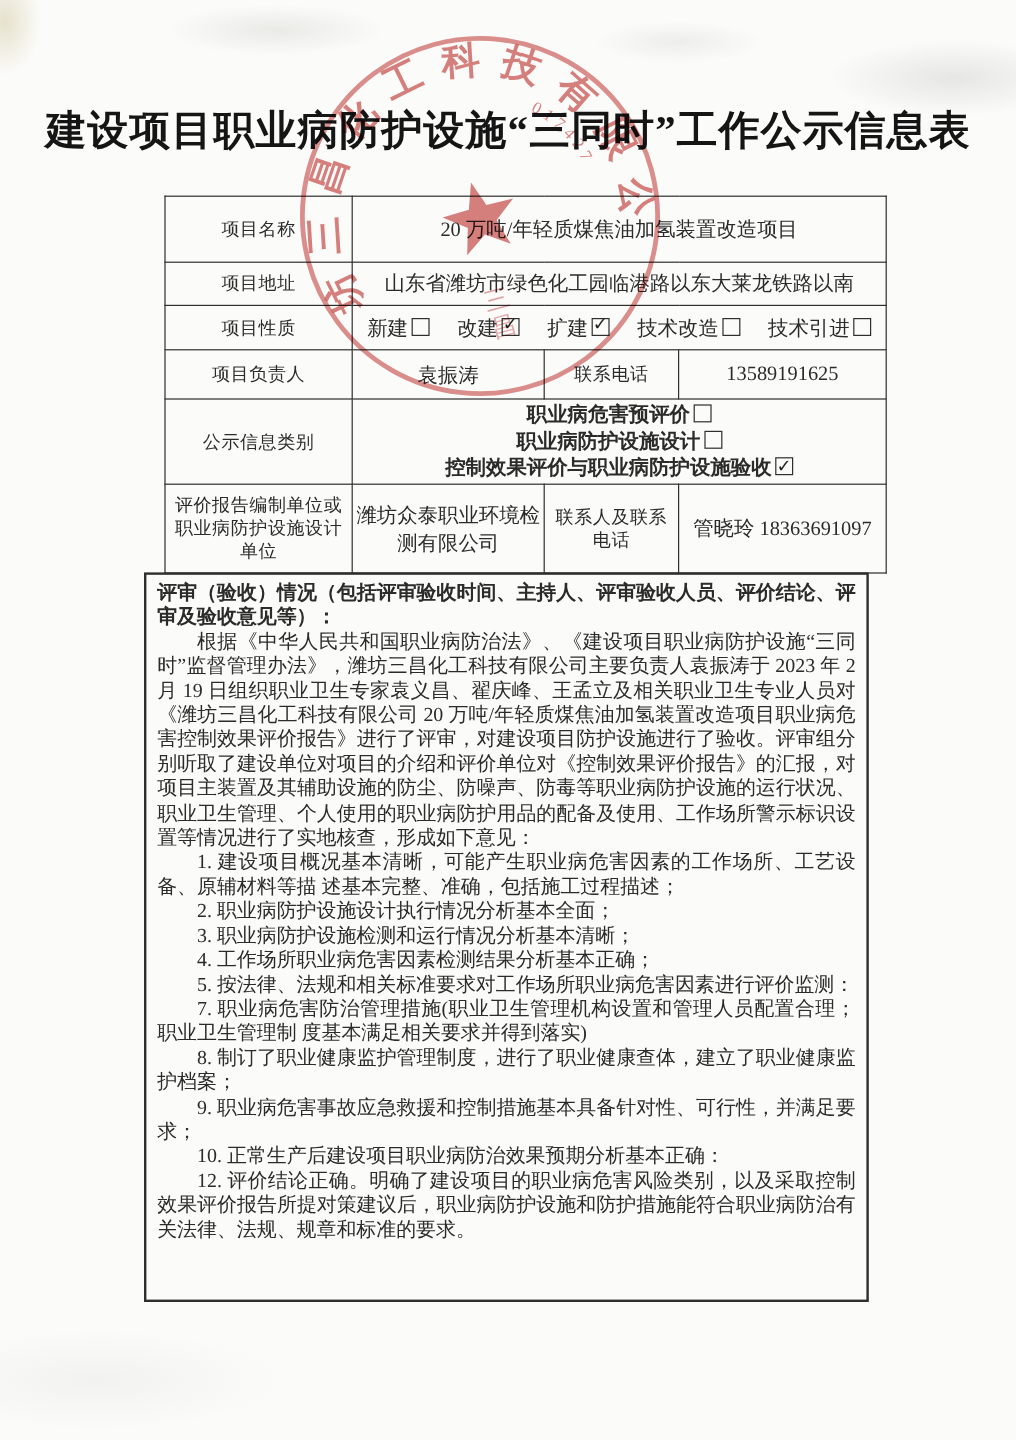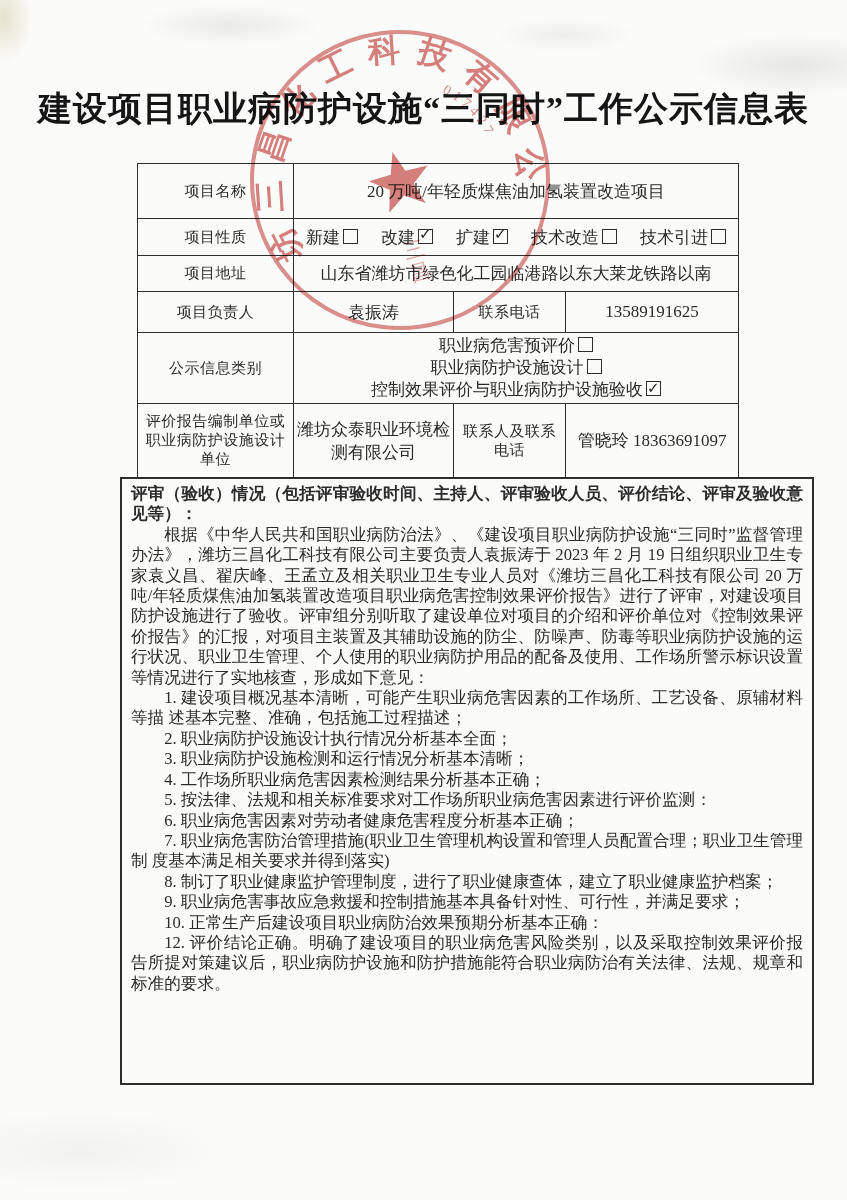--- a/index.html
+++ b/index.html
@@ -24,32 +24,32 @@
     border-collapse:collapse;table-layout:fixed;
     font-size:17px;
   }
   table.info td{
     border:1.6px solid #2e2e2e;text-align:center;vertical-align:middle;
     padding:2px 2px;overflow:hidden;
   }
   td.lbl{font-size:15px;letter-spacing:.5px;}
   .nature-row{display:flex;justify-content:space-between;align-items:center;padding:0 10px;}
   .nature-opt{white-space:nowrap;}
-  .pub-lines{text-align:left;padding-left:10px;line-height:22px;}
+  .pub-lines{text-align:left;padding-left:10px;line-height:22px;font-weight:bold;}
   .cb{
     display:inline-block;width:13px;height:13px;border:1.6px solid #2e2e2e;
     vertical-align:-1px;margin-left:3px;position:relative;background:transparent;
   }
   .cb.checked::after{
     content:"✓";position:absolute;left:0px;top:-5px;font-size:15px;font-weight:bold;
     font-family:"DejaVu Sans",sans-serif;color:#222;
   }
   
   .review-box{
-    position:absolute;left:120px;top:477px;width:694px;height:608px;
+    position:absolute;left:120px;top:477px;width:604px;height:608px;
     border:2px solid #2e2e2e;box-sizing:border-box;padding:5px 9px 0 9px;
     font-size:16.6px;line-height:20.4px;letter-spacing:0;
   }
   .review-box p{margin:0;text-align:justify;}
   .rv-header{font-weight:bold;}
   .indent{text-indent:2em;}
   .rv-section{font-weight:bold;text-indent:2em;}
   
   .stamp{
     position:absolute;left:235px;top:15px;width:330px;height:330px;
@@ -66,35 +66,35 @@
       <col style="width:156px">
       <col style="width:160px">
       <col style="width:112px">
       <col style="width:173px">
     </colgroup>
   <tbody>
       <tr style="height:55px">
     <td class="lbl">项目名称</td>
     <td colspan="3">20 万吨/年轻质煤焦油加氢装置改造项目</td>
   </tr>
+  <tr style="height:36px">
+    <td class="lbl">项目地址</td>
+    <td colspan="3">山东省潍坊市绿色化工园临港路以东大莱龙铁路以南</td>
+  </tr>
   <tr style="height:37px">
     <td class="lbl">项目性质</td>
     <td colspan="3">
       <div class="nature-row">
         <span class="nature-opt"><span>新建</span><span class="cb"></span></span>
         <span class="nature-opt"><span>改建</span><span class="cb checked"></span></span>
         <span class="nature-opt"><span>扩建</span><span class="cb checked"></span></span>
         <span class="nature-opt"><span>技术改造</span><span class="cb"></span></span>
         <span class="nature-opt"><span>技术引进</span><span class="cb"></span></span>
       </div>
     </td>
-  </tr>
-  <tr style="height:36px">
-    <td class="lbl">项目地址</td>
-    <td colspan="3">山东省潍坊市绿色化工园临港路以东大莱龙铁路以南</td>
   </tr>
   <tr style="height:41px">
     <td class="lbl">项目负责人</td>
     <td>袁振涛</td>
     <td class="lbl">联系电话</td>
     <td>13589191625</td>
   </tr>
   <tr style="height:70px">
     <td class="lbl">公示信息类别</td>
     <td colspan="3" class="pub-lines">
@@ -113,21 +113,20 @@
   </table>
 
 <div class="review-box">
   <p class="rv-header">评审（验收）情况（包括评审验收时间、主持人、评审验收人员、评价结论、评审及验收意见等）：</p>
   <p class="indent">根据《中华人民共和国职业病防治法》、《建设项目职业病防护设施“三同时”监督管理办法》，潍坊三昌化工科技有限公司主要负责人袁振涛于 2023 年 2 月 19 日组织职业卫生专家袁义昌、翟庆峰、王孟立及相关职业卫生专业人员对《潍坊三昌化工科技有限公司 20 万吨/年轻质煤焦油加氢装置改造项目职业病危害控制效果评价报告》进行了评审，对建设项目防护设施进行了验收。评审组分别听取了建设单位对项目的介绍和评价单位对《控制效果评价报告》的汇报，对项目主装置及其辅助设施的防尘、防噪声、防毒等职业病防护设施的运行状况、职业卫生管理、个人使用的职业病防护用品的配备及使用、工作场所警示标识设置等情况进行了实地核查，形成如下意见：</p>
   <p class="indent">1. 建设项目概况基本清晰，可能产生职业病危害因素的工作场所、工艺设备、原辅材料等描 述基本完整、准确，包括施工过程描述；</p>
   <p class="indent">2. 职业病防护设施设计执行情况分析基本全面；</p>
   <p class="indent">3. 职业病防护设施检测和运行情况分析基本清晰；</p>
   <p class="indent">4. 工作场所职业病危害因素检测结果分析基本正确；</p>
   <p class="indent">5. 按法律、法规和相关标准要求对工作场所职业病危害因素进行评价监测：</p>
-  <p class="indent">6. 职业病危害因素对劳动者健康危害程度分析基本正确；</p>
   <p class="indent">7. 职业病危害防治管理措施(职业卫生管理机构设置和管理人员配置合理；职业卫生管理制 度基本满足相关要求并得到落实)</p>
   <p class="indent">8. 制订了职业健康监护管理制度，进行了职业健康查体，建立了职业健康监护档案；</p>
   <p class="indent">9. 职业病危害事故应急救援和控制措施基本具备针对性、可行性，并满足要求；</p>
   <p class="indent">10. 正常生产后建设项目职业病防治效果预期分析基本正确：</p>
   <p class="indent">12. 评价结论正确。明确了建设项目的职业病危害风险类别，以及采取控制效果评价报告所提对策建议后，职业病防护设施和防护措施能符合职业病防治有关法律、法规、规章和标准的要求。</p>
 </div>
 
 <svg class="stamp" viewBox="0 0 330 330">
   <g transform="rotate(-15 165 165)" fill="#c9504e" stroke="none">
     <circle cx="165" cy="165" r="148" fill="none" stroke="#c9504e" stroke-width="4" stroke-opacity="0.75"></circle>

